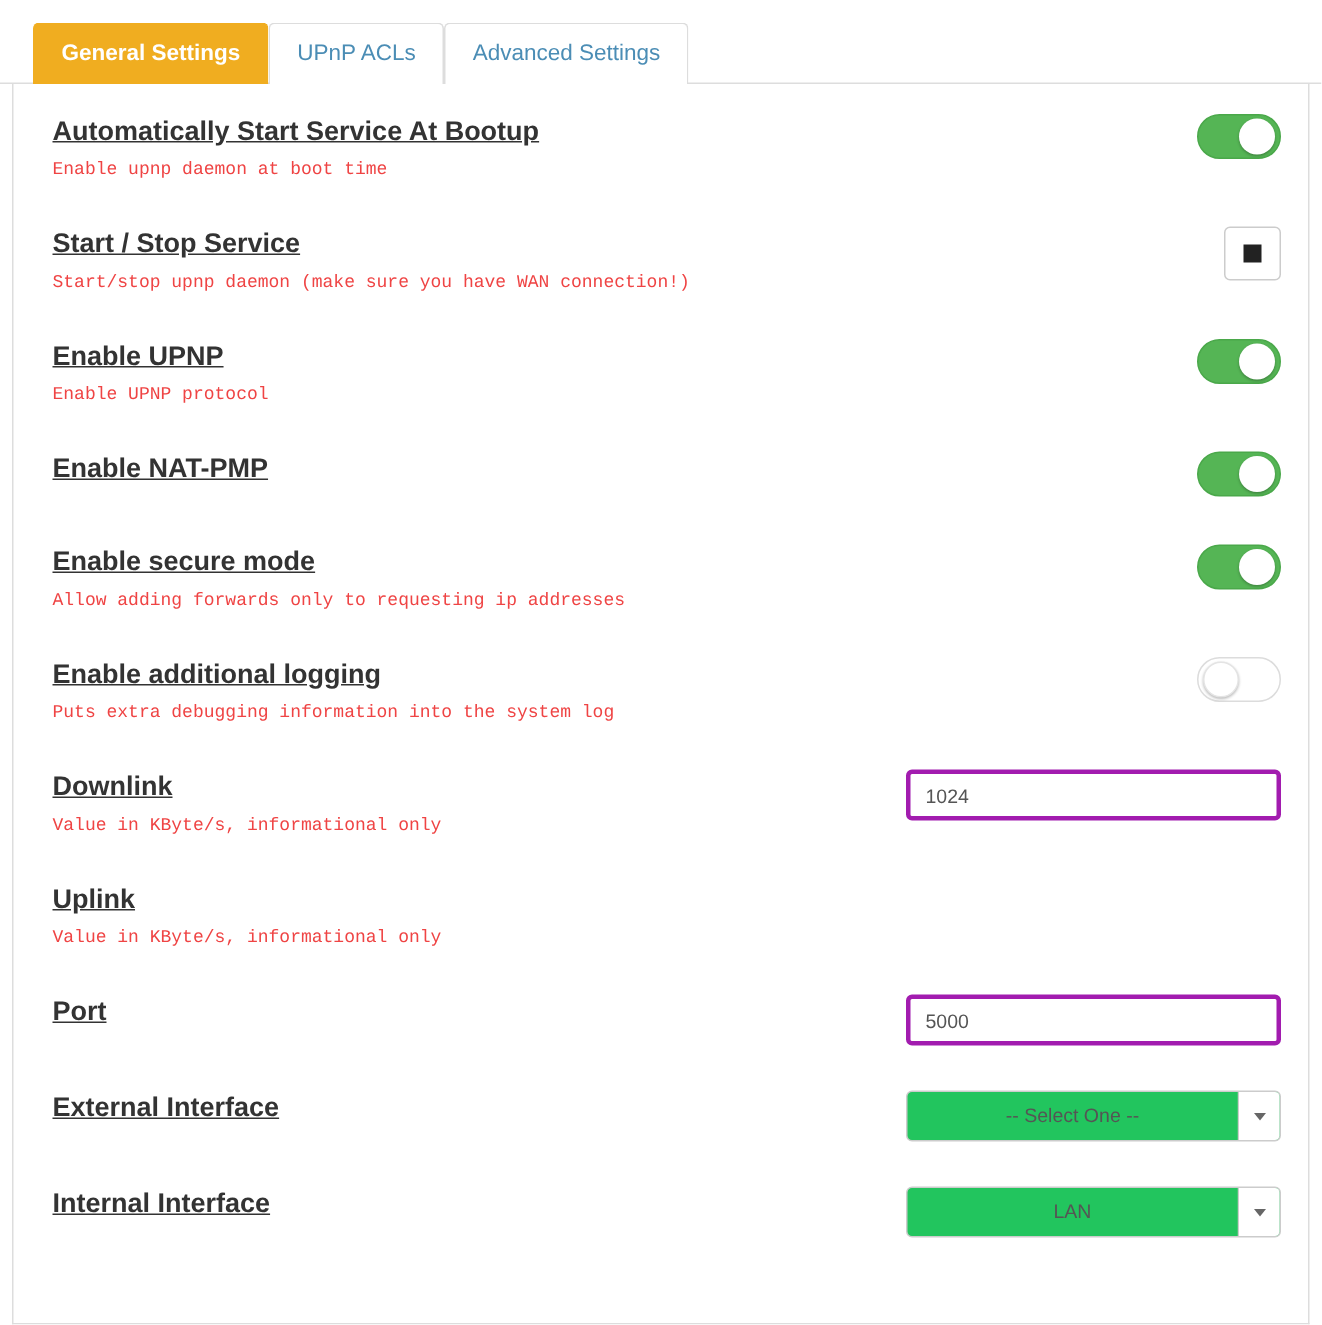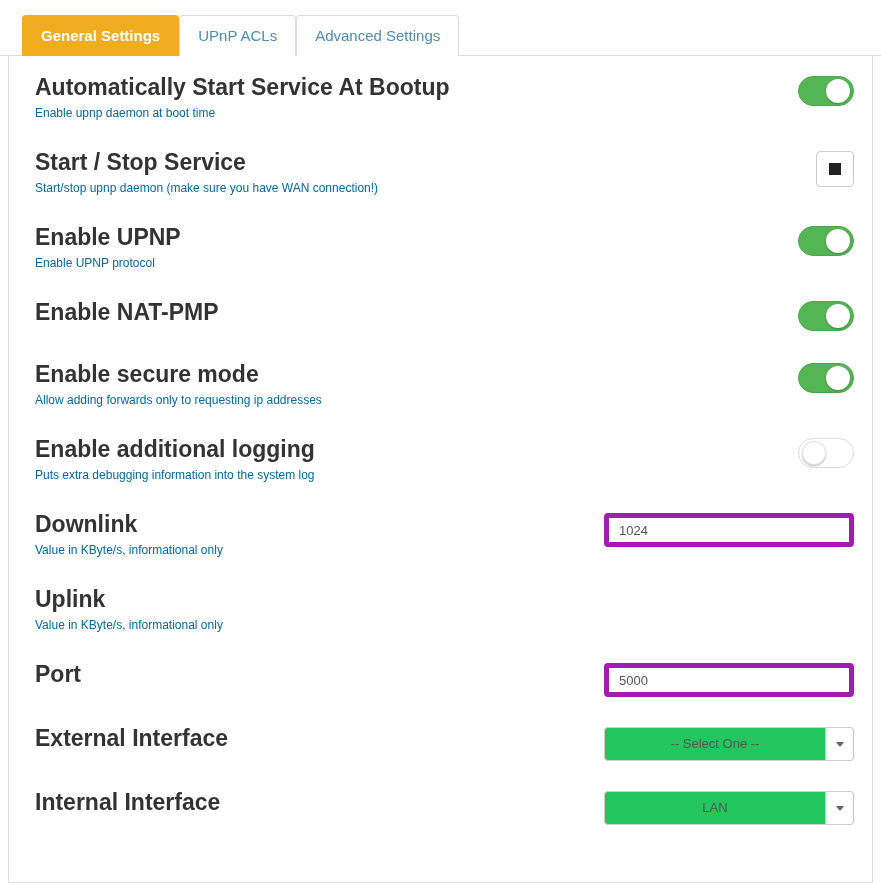--- a/index.html
+++ b/index.html
@@ -75,31 +75,33 @@
     justify-content: space-between;
     padding: 18px 2px 10px 2px;
     min-height: 62px;
   }
   .row .labels {
     flex: 1 1 auto;
     padding-left: 8px;
     padding-top: 2px;
   }
   .row .title {
-    font-size: 23px;
+    font-size: 18px;
     font-weight: bold;
     color: #333333;
     line-height: 23px;
     margin: 0 0 7px 0;
+    text-decoration: underline;
   }
   .row .desc {
     font-size: 12px;
-    color: #0369a1;
+    color: #ef4444;
     line-height: 15px;
     margin: 0;
+    font-family: Liberation Mono, monospace;
   }
   .row .control {
     flex: 0 0 auto;
     display: flex;
     align-items: center;
     justify-content: flex-end;
     padding-top: 2px;
     min-width: 268px;
   }
 
@@ -147,21 +149,21 @@
   .stop-btn .square {
     width: 12px;
     height: 12px;
     background: #222222;
   }
 
   
   .text-input {
     width: 250px;
     height: 34px;
-    border: 5px solid #a21caf;
+    border: 3px solid #a21caf;
     border-radius: 4px;
     padding: 0 10px;
     font-size: 13px;
     color: #555555;
     background: #ffffff;
     font-family: "Liberation Sans", sans-serif;
     outline: none;
   }
 
   

